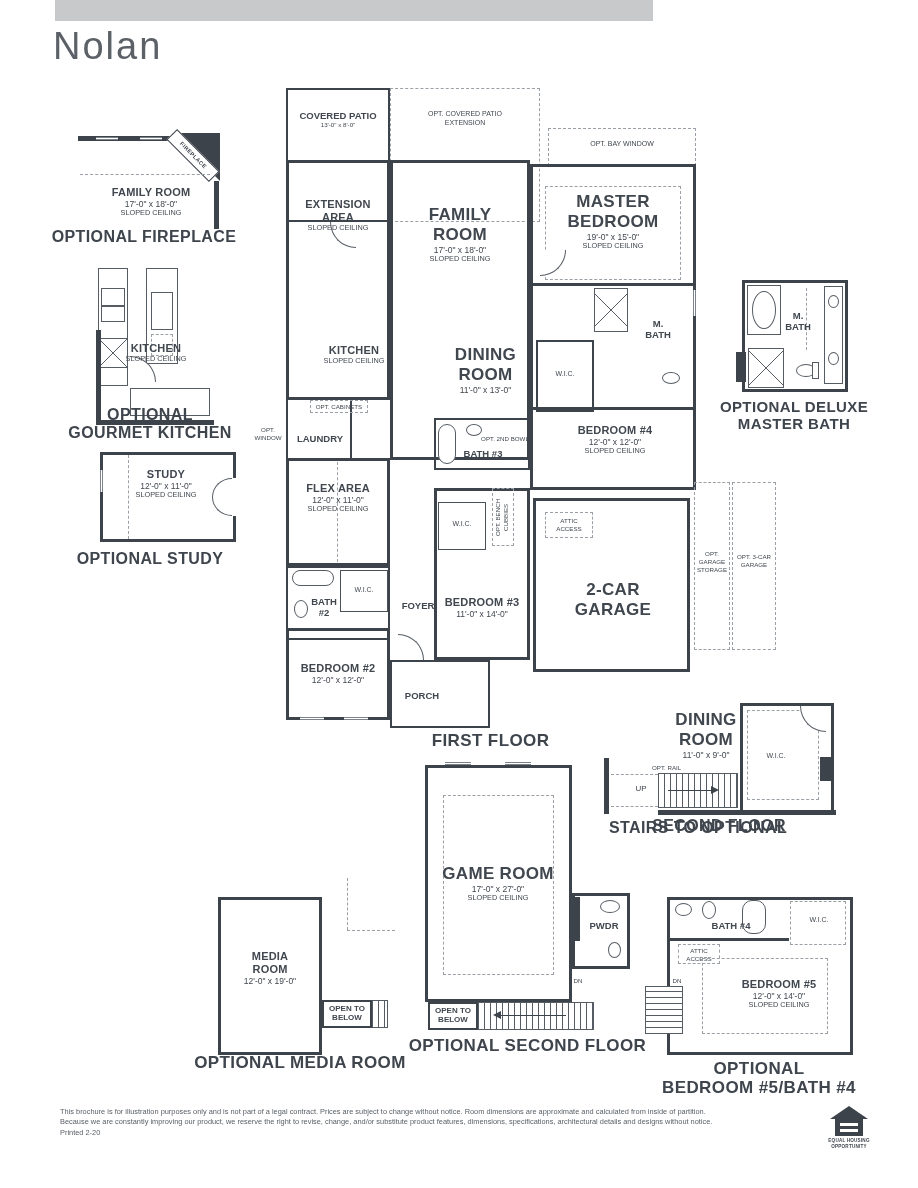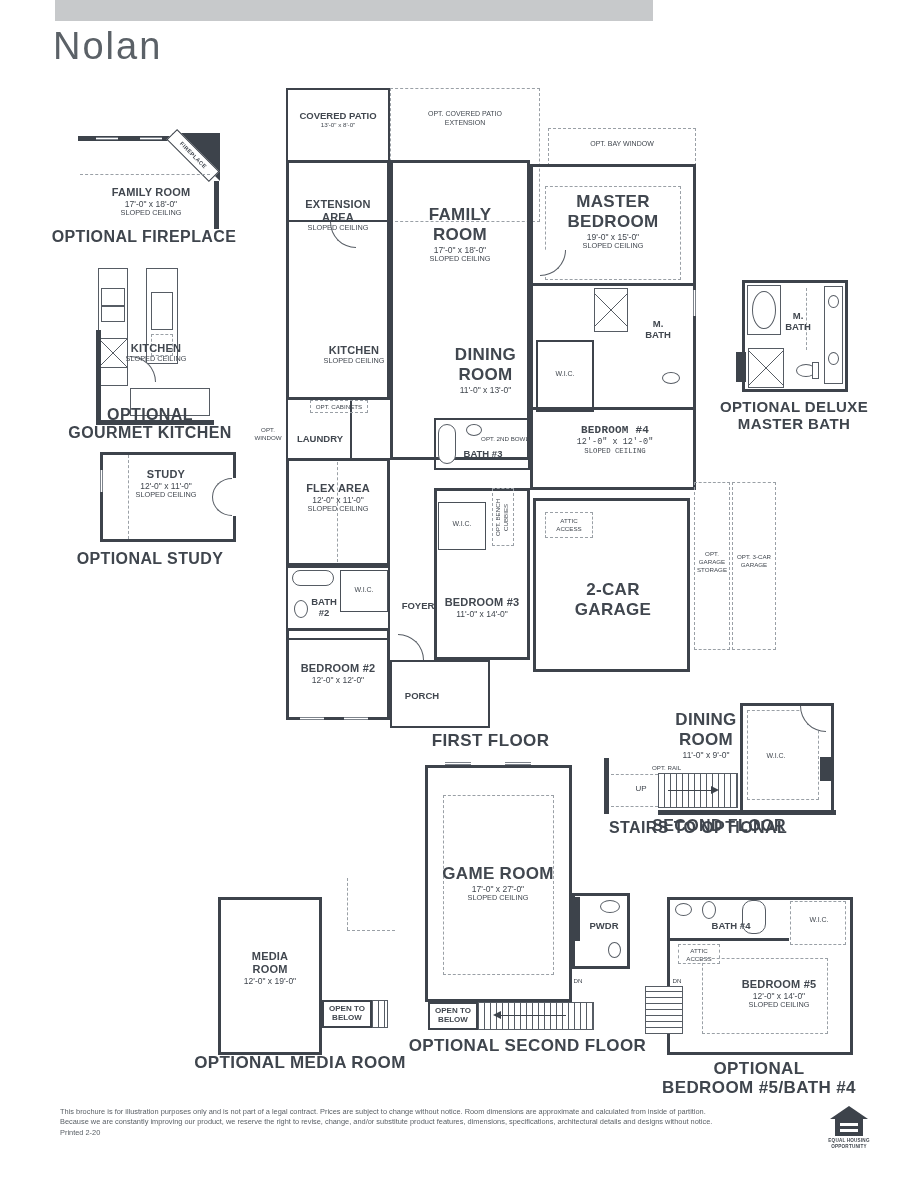--- a/index.html
+++ b/index.html
@@ -254,21 +254,21 @@
     <div class="lbl" style="left:438px;top:345px;width:95px;">
       <div class="rn-lg">DINING</div>
       <div class="rn-lg">ROOM</div>
       <div class="dims">11'-0" x 13'-0"</div>
     </div>
     <div class="lbl" style="left:635px;top:318px;width:46px;">
       <div class="rn-sm">M.</div>
       <div class="rn-sm">BATH</div>
     </div>
     <div class="lbl tiny" style="left:540px;top:370px;width:50px;font-size:7px;">W.I.C.</div>
-    <div class="lbl" style="left:550px;top:424px;width:130px;font-family:Liberation Mono, monospace;">
+    <div class="lbl" style="left:550px;top:424px;width:130px;">
       <div class="rn">BEDROOM #4</div>
       <div class="dims">12'-0" x 12'-0"</div>
       <div class="note">SLOPED CEILING</div>
     </div>
     <div class="lbl rn-sm" style="left:452px;top:448px;width:62px;">BATH #3</div>
     <div class="lbl tiny" style="left:478px;top:435px;width:54px;">OPT. 2ND BOWL</div>
     <div class="lbl rn-sm" style="left:289px;top:433px;width:62px;">LAUNDRY</div>
     <div class="lbl tiny" style="left:312px;top:403px;width:54px;">OPT. CABINETS</div>
     <div class="lbl tiny" style="left:252px;top:426px;width:32px;">
       <div>OPT.</div>

